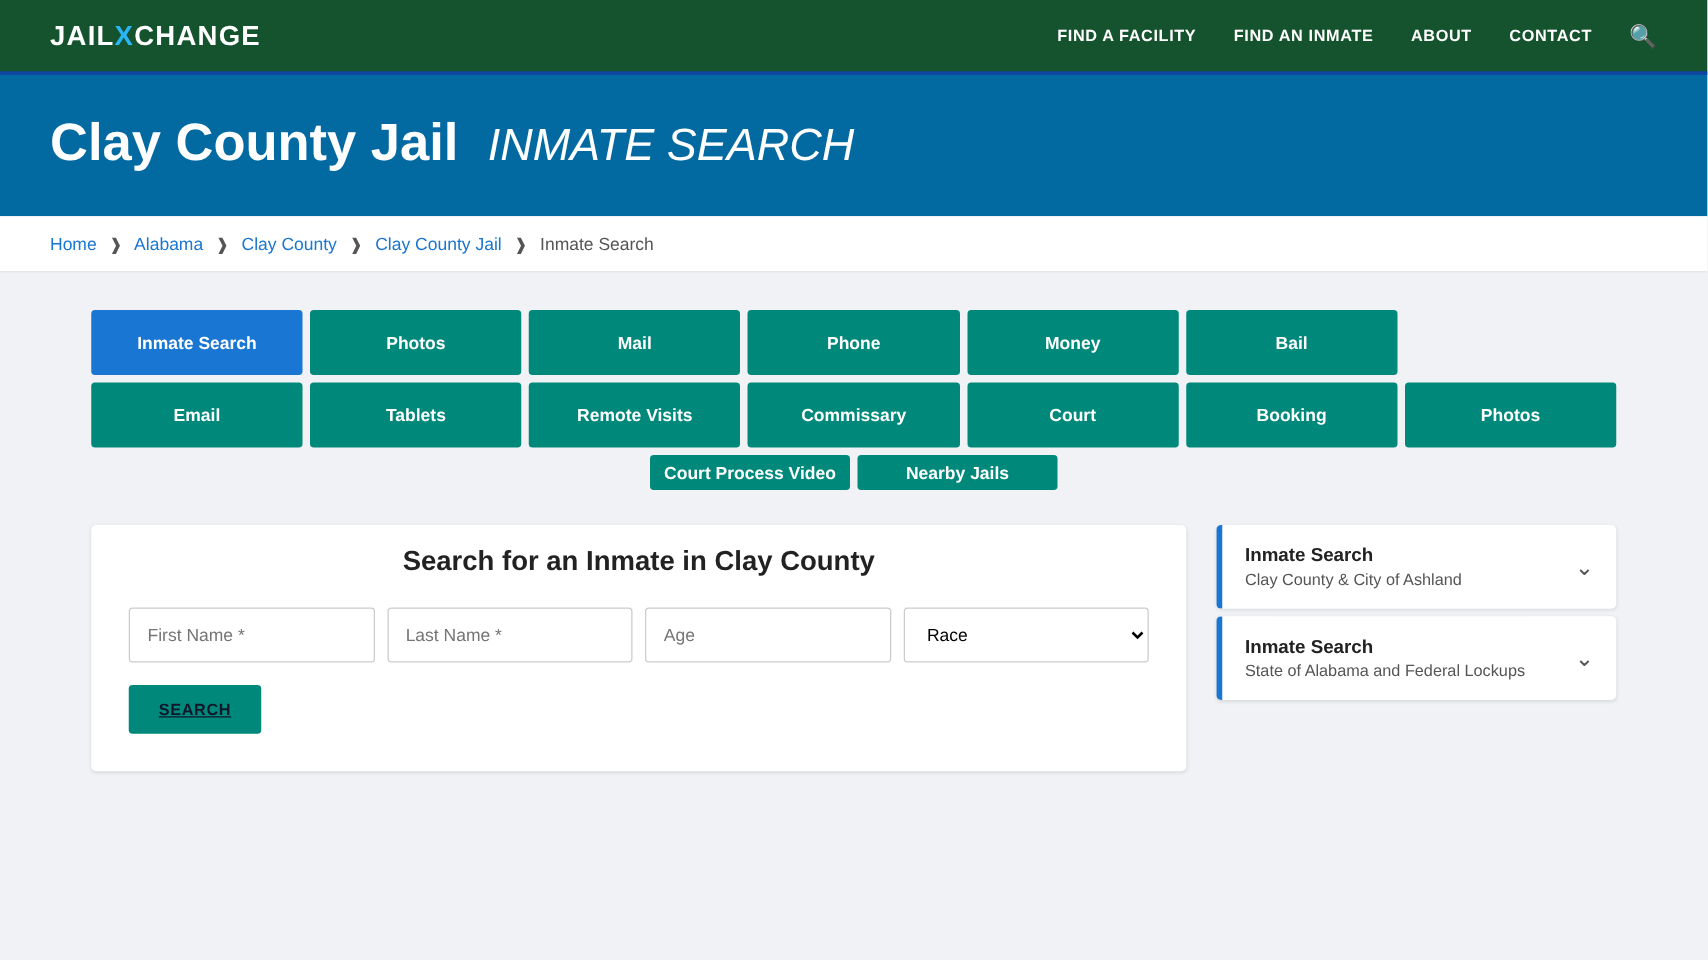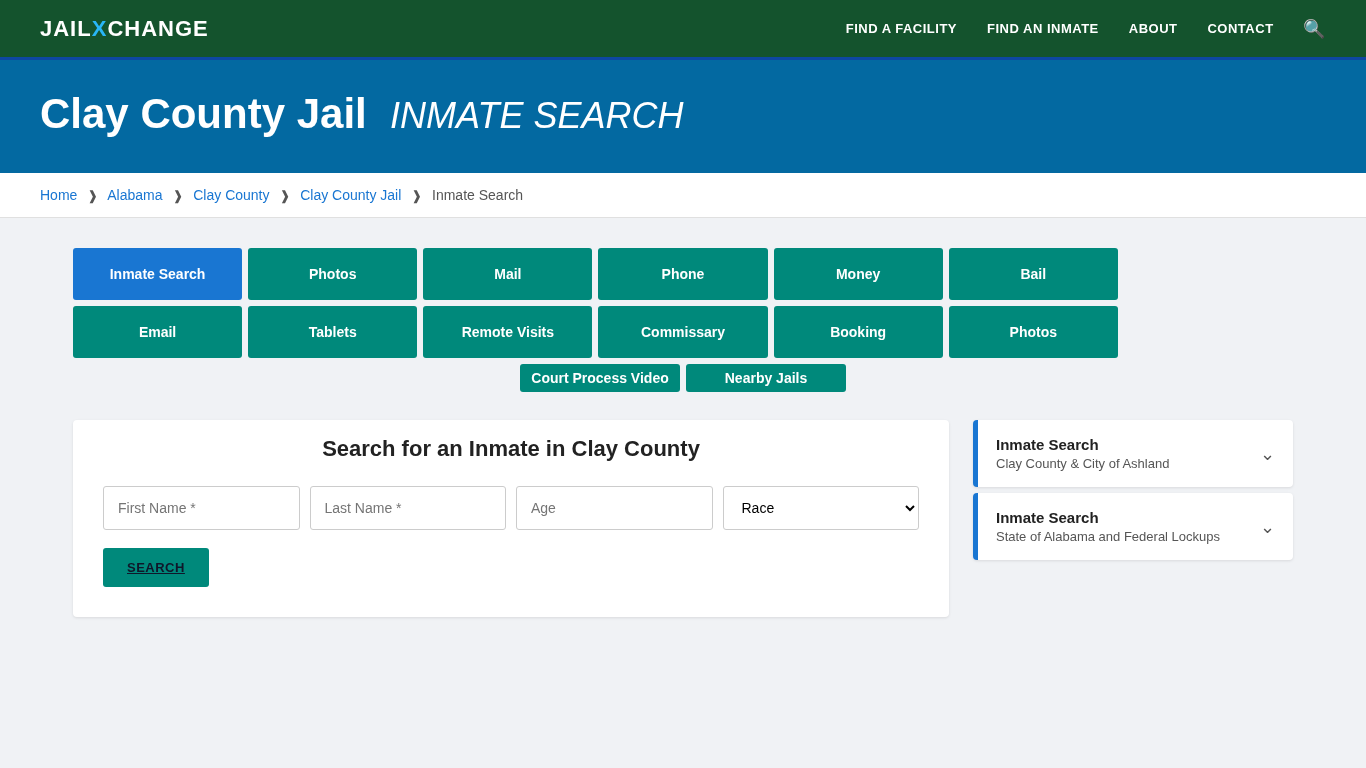--- a/index.html
+++ b/index.html
@@ -277,20 +277,21 @@
     <button class="nav-btn">Phone</button>
     <button class="nav-btn">Money</button>
     <button class="nav-btn">Bail</button>
   </div>
 
   <div class="nav-buttons-row2">
     <button class="nav-btn">Email</button>
     <button class="nav-btn">Tablets</button>
     <button class="nav-btn">Remote Visits</button>
     <button class="nav-btn">Commissary</button>
+    <button class="nav-btn">Court</button>
     <button class="nav-btn">Booking</button>
     <button class="nav-btn">Photos</button>
   </div>
 
   <div class="nav-buttons-row3-wrapper">
     <div class="nav-buttons-row3-inner">
       <button class="row3-btn">Court Process Video</button>
       <button class="row3-btn">Nearby Jails</button>
     </div>
   </div>

